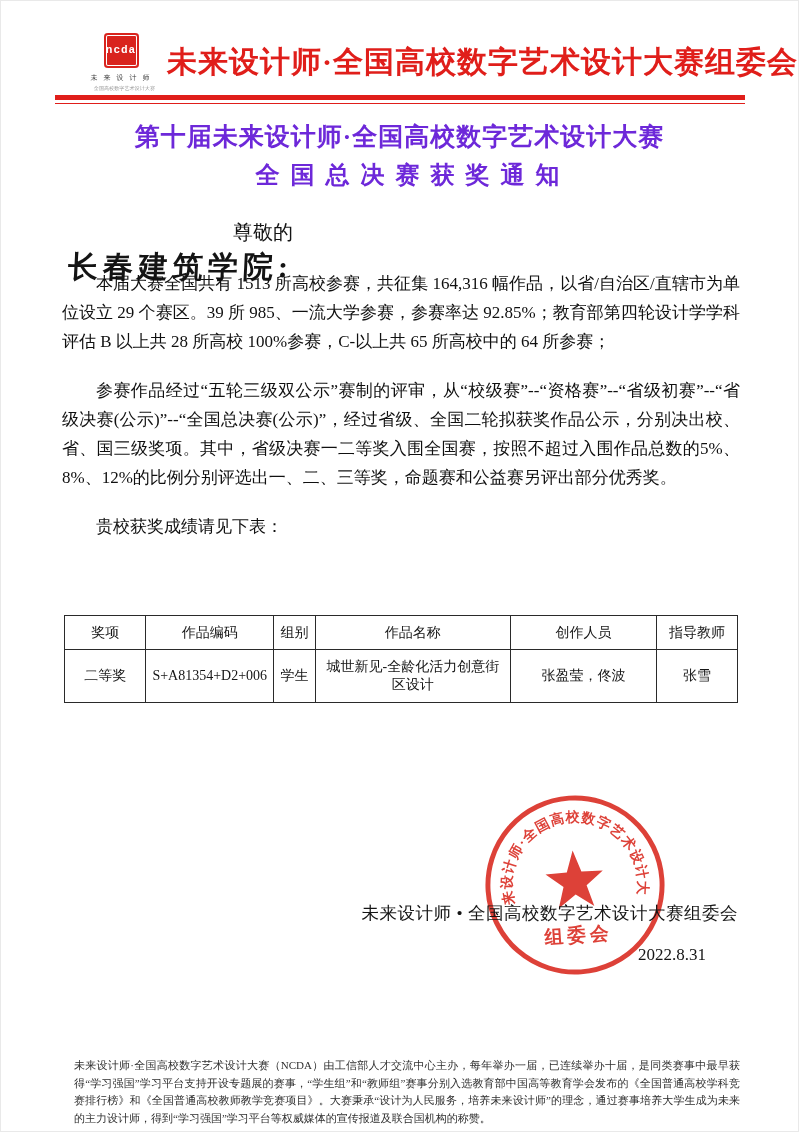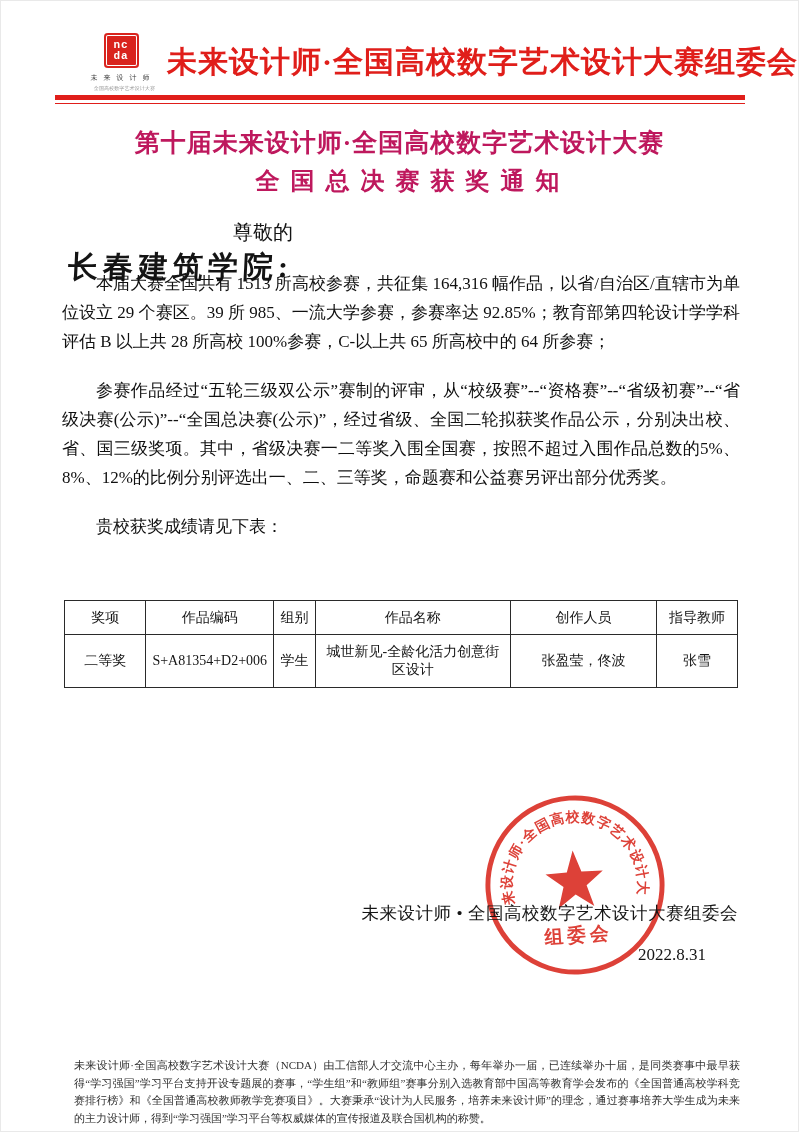--- a/index.html
+++ b/index.html
@@ -9,56 +9,56 @@
     background:#ffffff; overflow:hidden;
     font-family:"Liberation Serif","DejaVu Serif",serif;
     color:#141414;
     box-shadow: inset 0 0 0 1px #e9e9e9;
   }
   
   .header { position:absolute; top:33px; left:89px; right:55px; display:flex; align-items:flex-start; }
   .logo { width:64px; flex:0 0 auto; text-align:center; }
   .logo-square {
     width:35px; height:35px; margin:0 auto; background:#d9231d; border-radius:4px;
-    display:flex; flex-direction:column; align-items:center; justify-content:center;
+    display:flex; flex-direction:row; align-items:center; justify-content:center;
     color:#ffffff; font-family:"Liberation Mono","DejaVu Sans Mono",monospace;
     font-size:11px; font-weight:bold; line-height:11px; letter-spacing:1px;
     box-shadow: inset 0 0 0 2px #d9231d, inset 0 0 0 3px #ffffff;
   }
   .logo-name { margin-top:5px; font-size:7px; letter-spacing:2px; color:#3a3a3a; white-space:nowrap; font-family:"Liberation Sans",sans-serif; }
   .logo-sub  { margin-top:2px; font-size:6px; color:#9a9a9a; white-space:nowrap; transform:scale(0.85); transform-origin:center top; font-family:"Liberation Sans",sans-serif; }
   .org-title {
     margin-left:14px; margin-top:9px; white-space:nowrap;
     color:#e01e1a; font-size:30px; font-weight:bold; letter-spacing:1px;
   }
   .divider { position:absolute; top:95px; left:55px; width:690px; }
   .divider .thick { height:5px; background:#e01e1a; }
   .divider .thin  { height:1px; background:#e01e1a; margin-top:3px; }
   
-  .doc-title { position:absolute; top:124px; left:0; width:100%; text-align:center; font-weight:bold; color:#be185d; }
+  .doc-title { position:absolute; top:118px; left:0; width:100%; text-align:center; font-weight:bold; color:#6d28d9; }
   .doc-title .l1 { font-size:25px; line-height:38px; letter-spacing:1px; }
   .doc-title .l2 { font-size:24px; line-height:38px; letter-spacing:11px; text-indent:11px;padding-left:16px; }
   
   .salutation { position:absolute; top:215px; left:62px; display:flex; align-items:flex-end;flex-direction:column; }
   .salutation .prefix { font-size:20px; line-height:34px; }
   .salutation .school {
     font-size:30px; line-height:36px; font-weight:bold; margin-left:6px;
     letter-spacing:5px; transform:skewX(-3deg);
   }
   
   .body-text { position:absolute; top:269px; left:62px; width:678px; font-size:17px; line-height:29px; text-align:justify; color:#101010; }
   .body-text p { text-indent:2em; }
   .body-text p + p { margin-top:20px; }
   .hl {
     font-size:21px; font-weight:bold; letter-spacing:1px;
     border-bottom:1.6px solid #101010; padding-right:10px; padding-bottom:1px;
   }
   .table-note { margin-top:18px; }
   
-  table.award { position:absolute; top:600px; left:64px; width:674px; border-collapse:collapse; font-size:14px; color:#161616; }
+  table.award { position:absolute; top:615px; left:64px; width:674px; border-collapse:collapse; font-size:14px; color:#161616; }
   table.award th, table.award td { border:1.4px solid #2a2a2a; text-align:center; padding:4px 6px; font-weight:normal; }
   table.award thead tr { height:34px; }
   table.award tbody tr { height:53px; }
   td.cell-left { text-align:left; padding-left:12px; }
   
   .stamp { position:absolute; left:481px; top:791px; width:188px; height:188px; opacity:0.88; transform:rotate(-4deg); mix-blend-mode:multiply; }
   .signature { position:absolute; top:901px; right:61px; font-size:17.5px; letter-spacing:0.5px; color:#151515; white-space:nowrap; }
   .sign-date { position:absolute; top:945px; right:93px; font-size:17px; color:#151515; }
   
   .footer { position:absolute; top:1057px; left:74px; width:666px; font-size:11px; line-height:17.5px; text-align:justify; color:#2e2e2e; }

